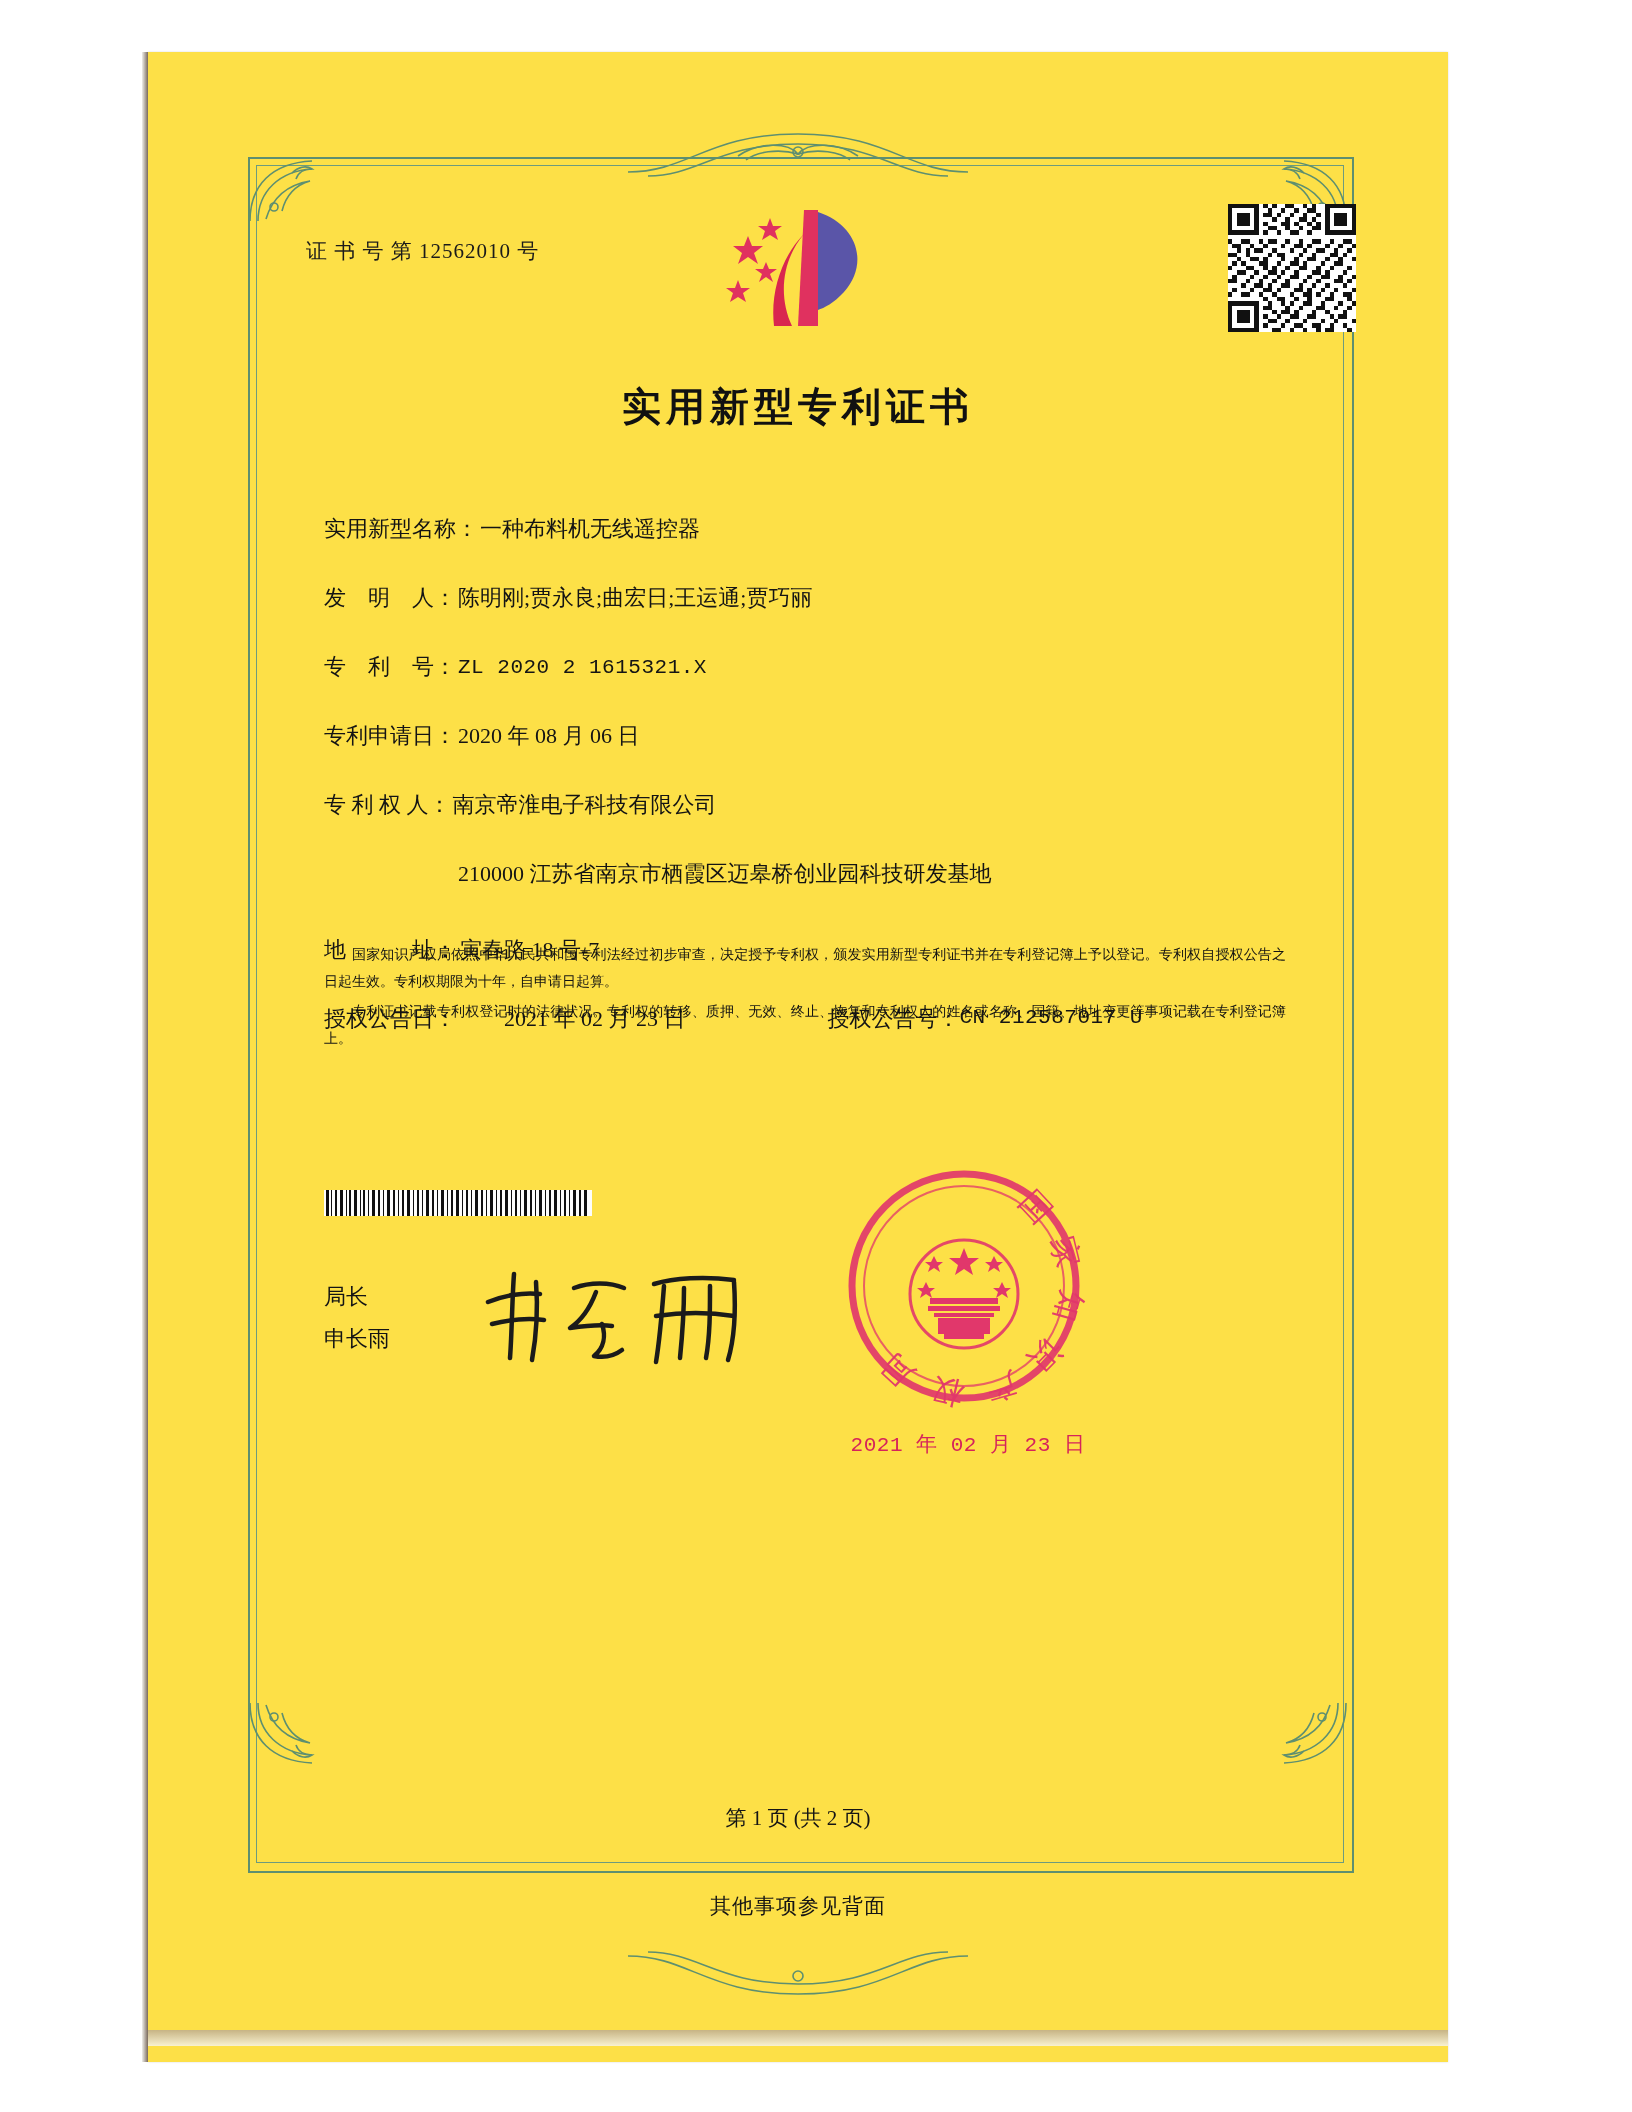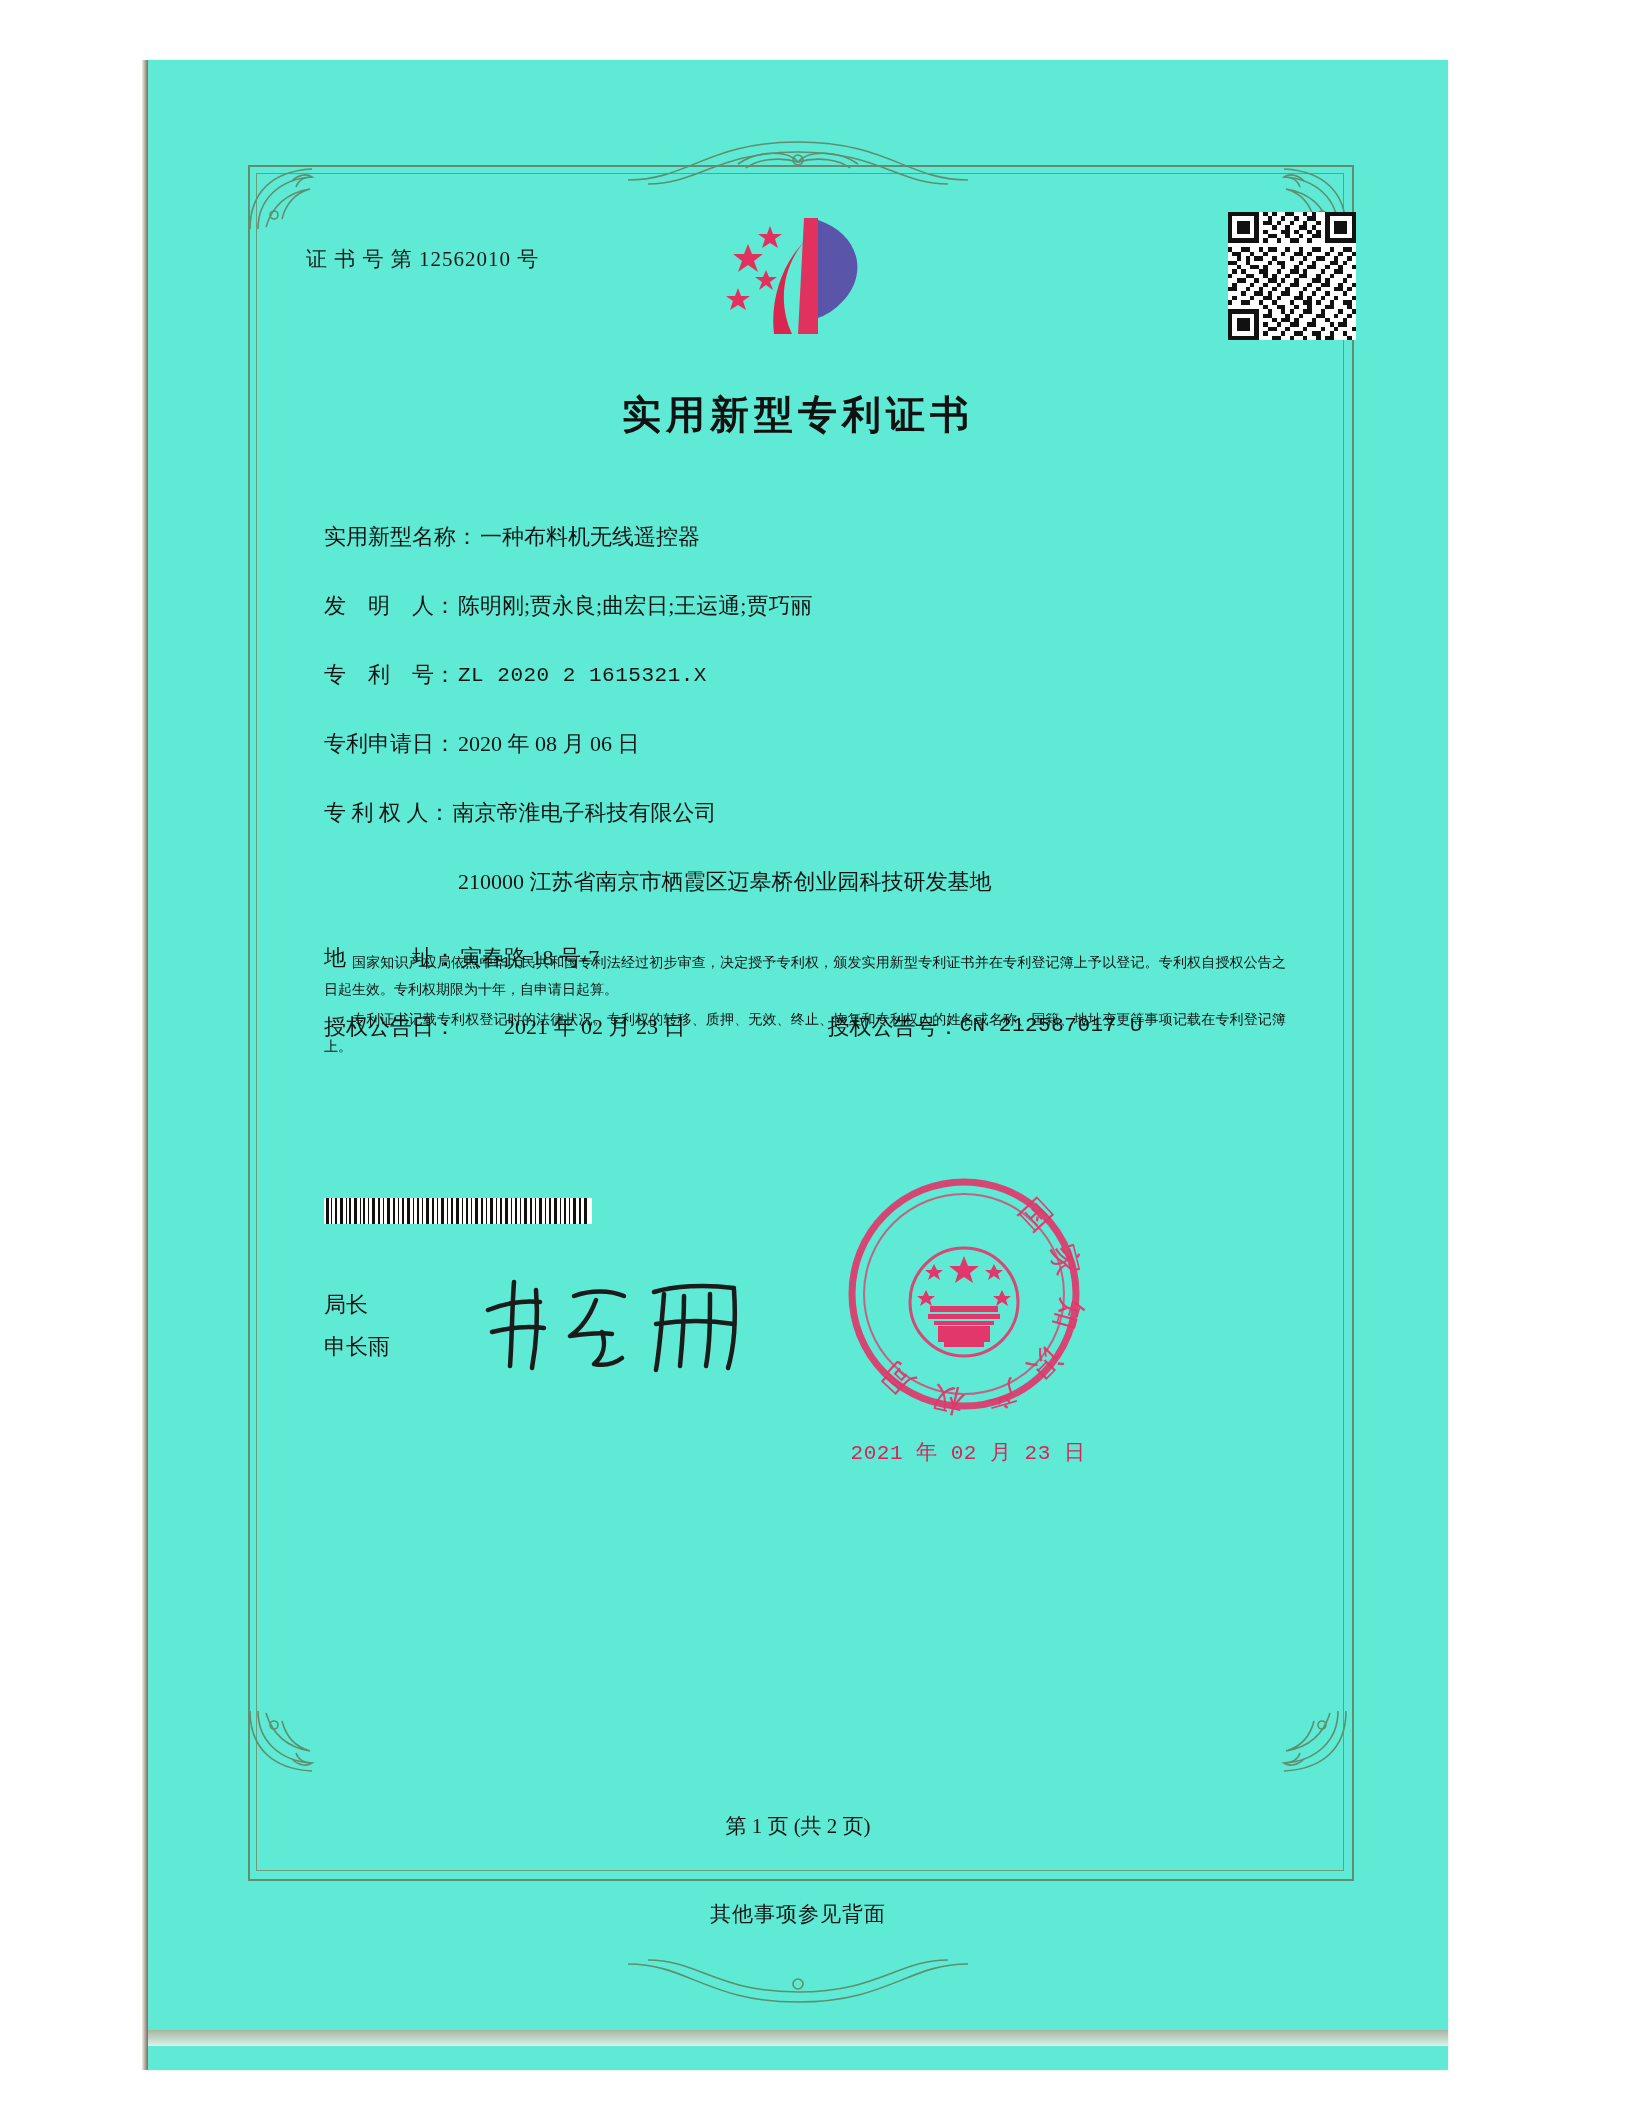--- a/index.html
+++ b/index.html
@@ -12,24 +12,24 @@
     height: 2112px;
     position: relative;
     font-family: "Liberation Serif", "DejaVu Serif", serif;
     overflow: hidden;
   }
 
   
   .scan-sheet {
     position: absolute;
     left: 148px;
-    top: 60px;
+    top: 52px;
     width: 1300px;
     height: 2010px;
-    background: #5eead4;
+    background: #fde047;
     box-shadow: 0 0 2px rgba(0,0,0,0.15);
   }
   .scan-sheet::before {
     
     content: "";
     position: absolute;
     left: -6px;
     top: 0;
     width: 6px;
     height: 100%;

